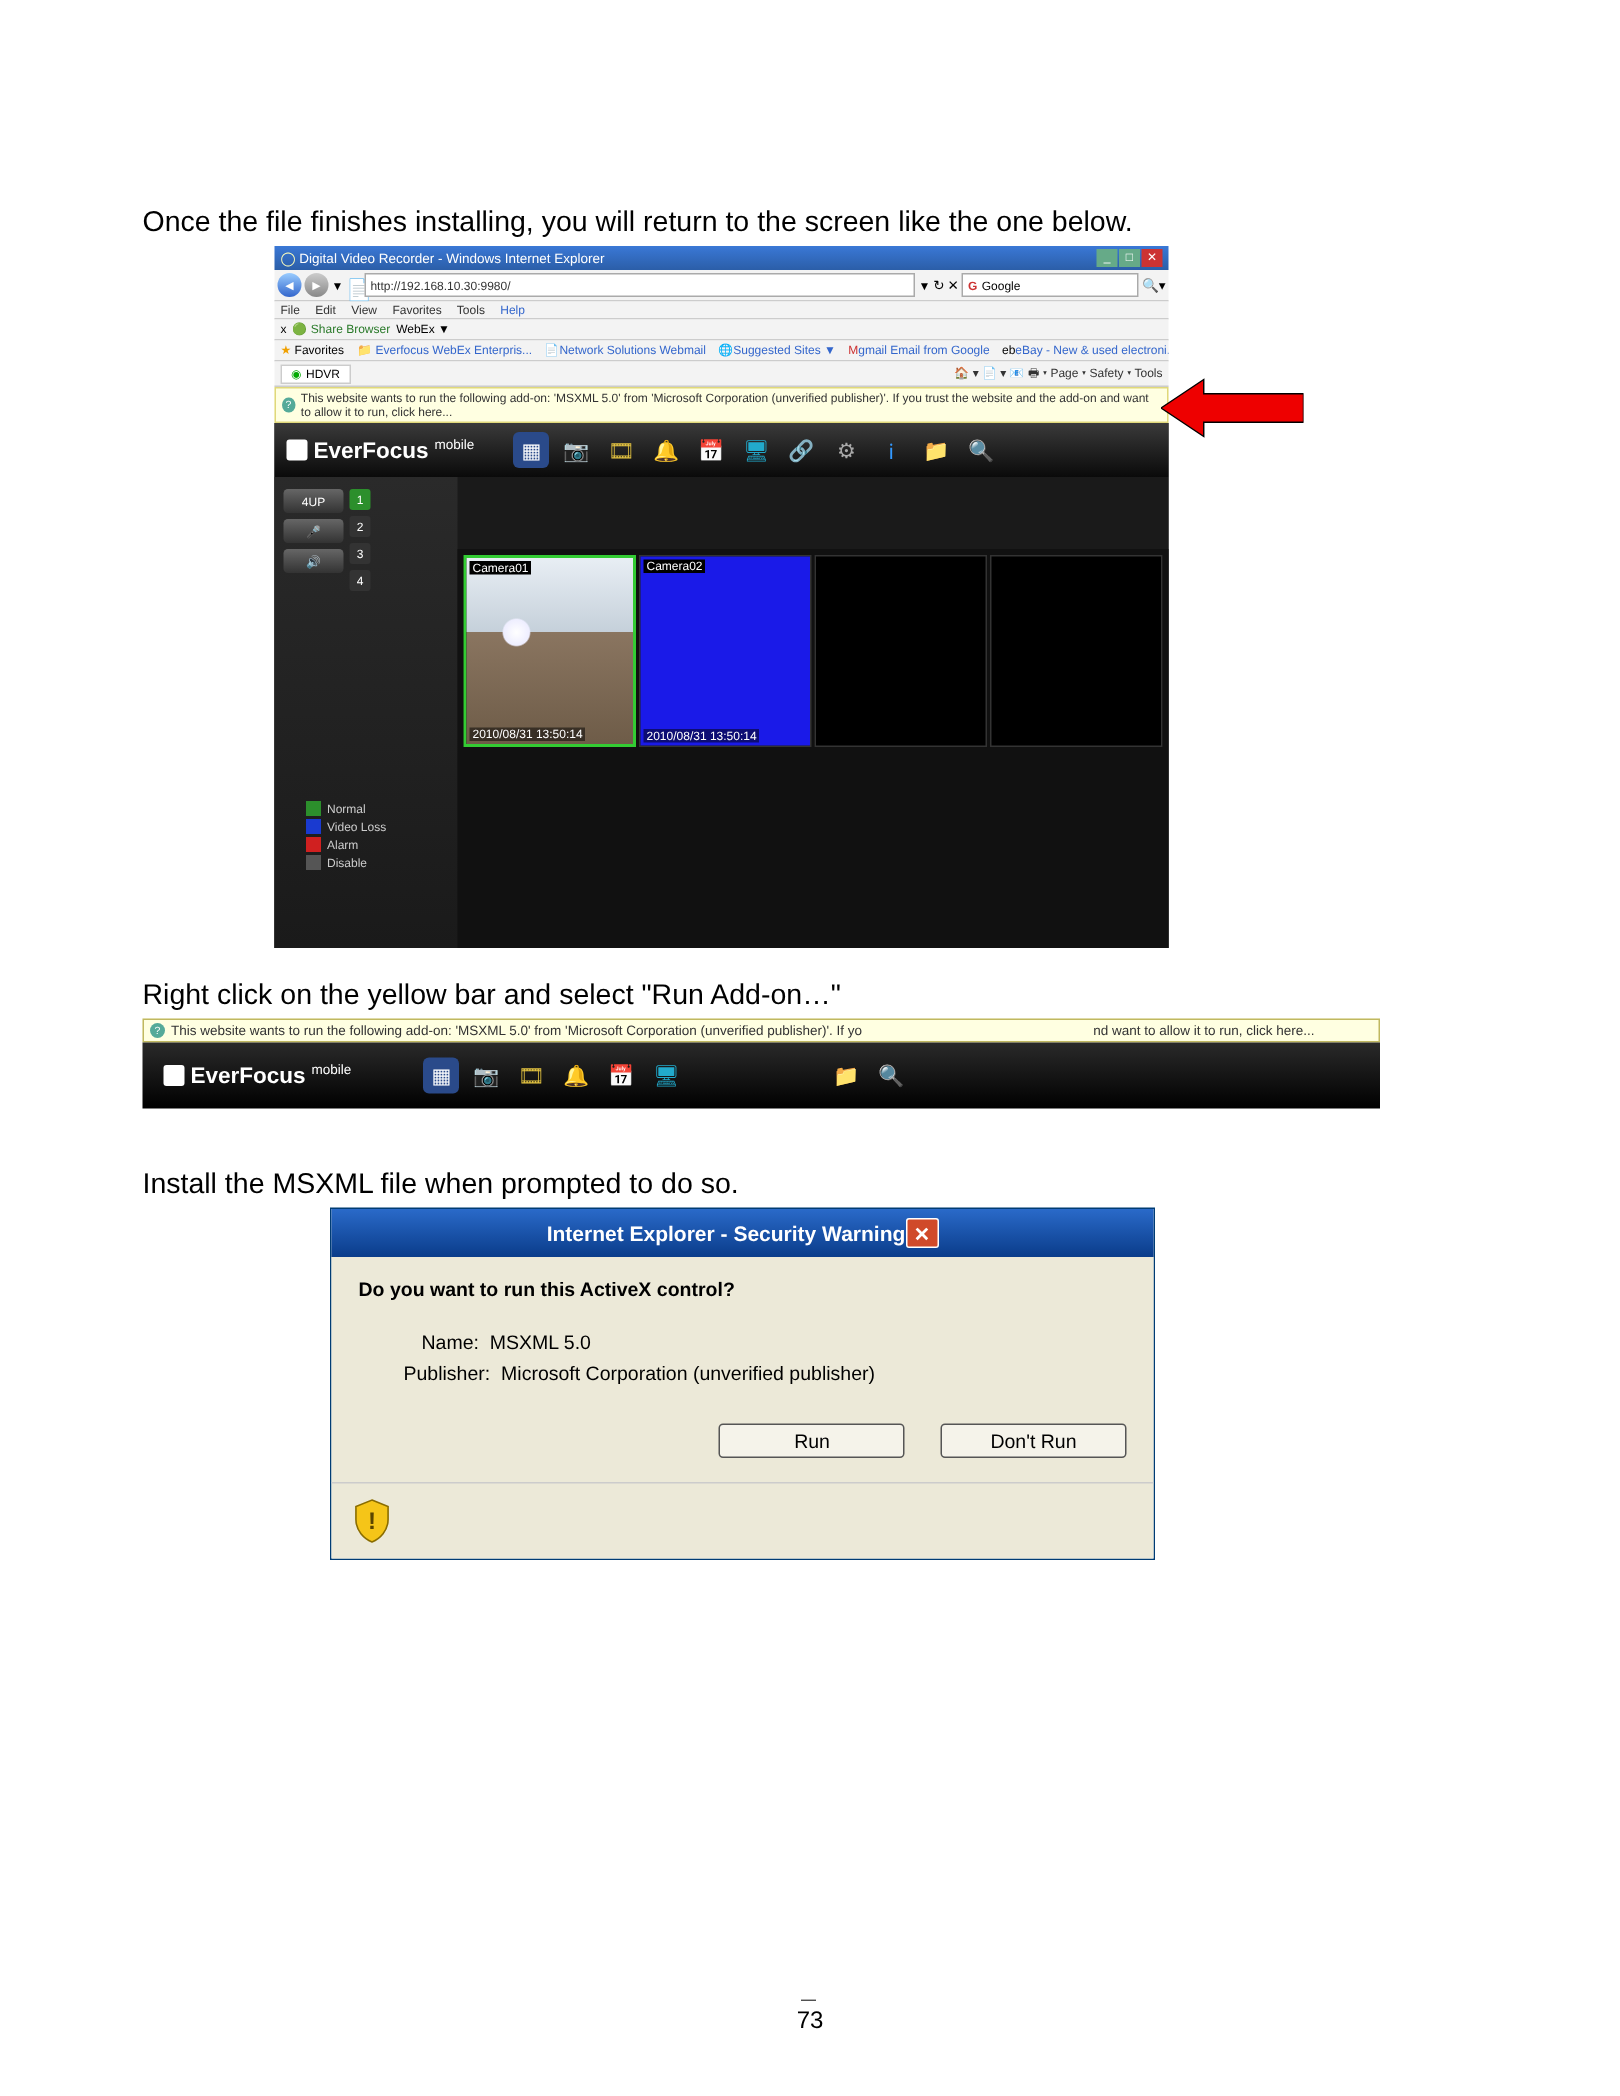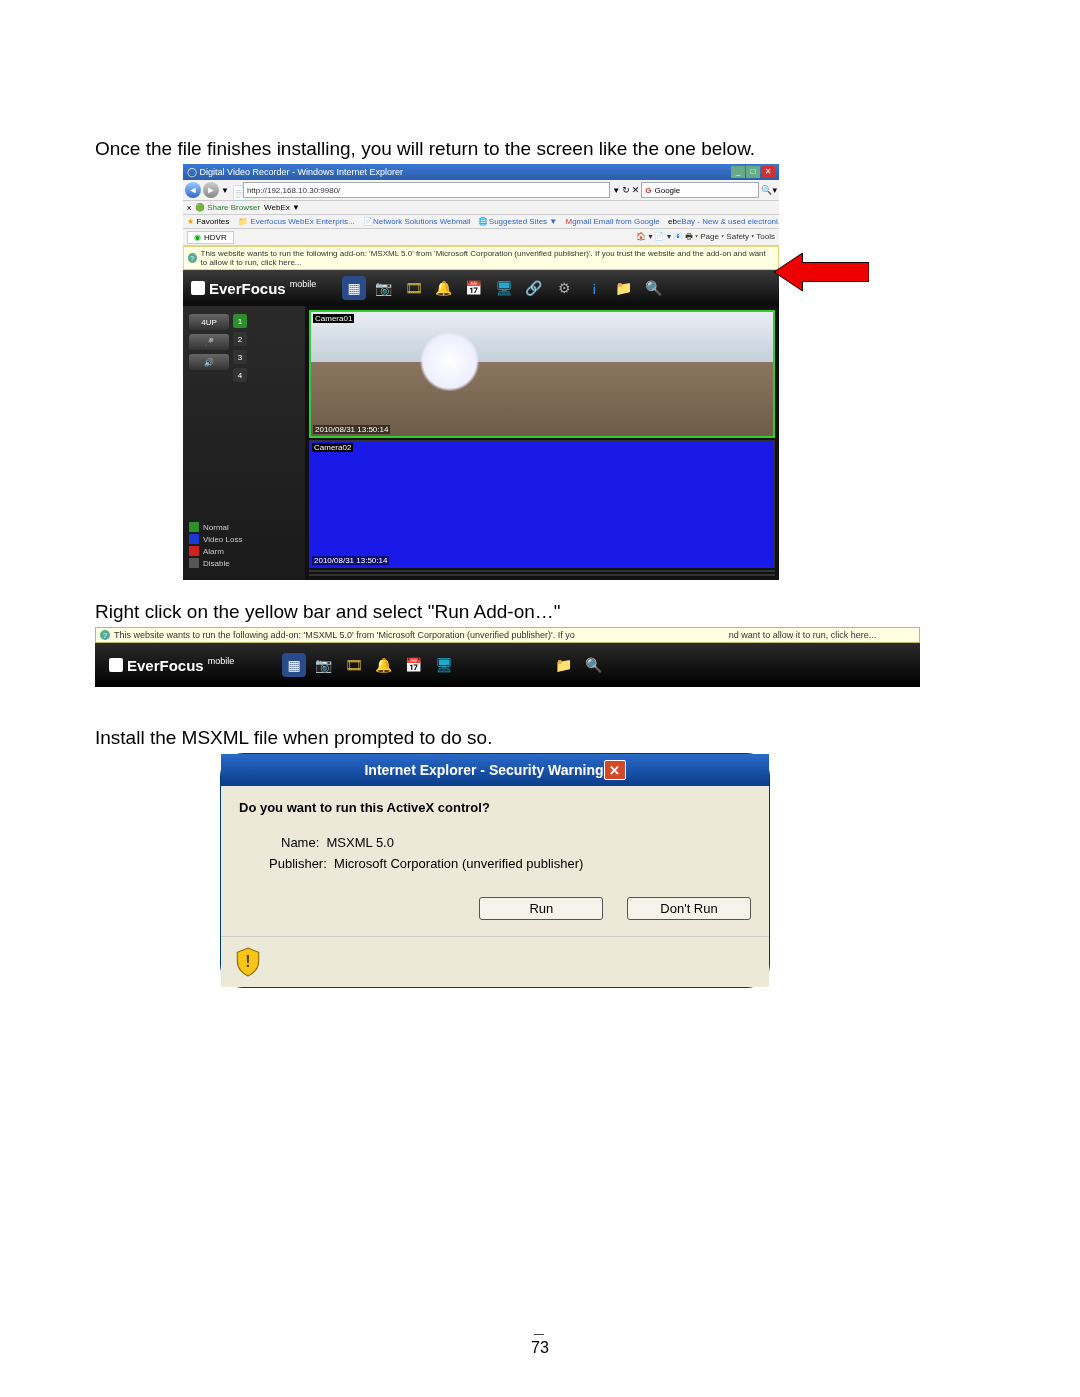--- a/index.html
+++ b/index.html
@@ -19,21 +19,20 @@
     box-sizing: border-box;
   }
   .body-text {
     font-size: 19px;
     margin: 0 0 4px 0;
     font-family: Arial, sans-serif;
   }
   .screenshot {
     margin: 2px 0 20px 88px;
     position: relative;
-    border-radius: 23px;
   }
   
   .ss1 { width: 596px; }
   .ie-title { background: linear-gradient(#3a78d6,#2b5ea8); color: #fff; font-size: 9px; padding: 2px 4px; display:flex; align-items:center; justify-content:space-between;}
   .ie-title .winbtns { display:flex; gap:1px;}
   .winbtns span { width:14px; height:12px; background:#c33; display:inline-block; font-size:8px; text-align:center; line-height:12px; color:#fff;}
   .winbtns span.min { background:#6a8; }
   .winbtns span.max { background:#6a8; }
   .ie-nav { background:#f3f3f3; border-bottom:1px solid #ccc; display:flex; align-items:center; padding:2px; gap:2px;}
   .navbtn { width:16px; height:16px; border-radius:50%; background:linear-gradient(#9cf,#36c); display:inline-flex; align-items:center; justify-content:center; color:#fff; font-size:9px;}
@@ -64,23 +63,23 @@
   .dicn { width:24px; height:24px; border-radius:4px; display:flex; align-items:center; justify-content:center; font-size:14px;}
   .dvr-body { display:flex; background:#1a1a1a;}
   .dvr-side { width:110px; background:linear-gradient(#2a2a2a,#1a1a1a); padding:8px 6px; }
   .side-top { display:flex; gap:4px; align-items:flex-start;}
   .side-controls { display:flex; flex-direction:column; gap:4px;}
   .sbtn { width:40px; height:16px; background:linear-gradient(#666,#333); border-radius:3px; color:#fff; font-size:8px; display:flex; align-items:center; justify-content:center;}
   .chbtns { display:flex; flex-direction:column; gap:4px;}
   .chb { width:14px; height:14px; background:#333; border-radius:2px; color:#fff; font-size:8px; display:flex; align-items:center; justify-content:center;}
   .chb.active { background:#2c8f2c;}
   .legend { margin-top:140px; font-size:8px; color:#ccc;}
-  .legend div { display:flex; align-items:center; gap:4px; margin:2px 0;}
+  .legend div { display:flex; align-items:center; gap:4px; margin:2px 15px;}
   .legend .sw { width:10px; height:10px;}
-  .dvr-grid { flex:1; display:grid; grid-template-columns:1fr; grid-template-rows:128px 128px; gap:2px; padding:4px; background:#111;}
+  .dvr-grid { flex:1; display:grid; grid-template-columns:1fr 1fr 1fr 1fr; grid-template-rows:128px 128px; gap:2px; padding:4px; background:#111;margin-top:48px;}
   .cam { position:relative; background:#000; border:1px solid #333;}
   .cam.sel { border:2px solid #3c3;}
   .cam .label { position:absolute; top:2px; left:2px; background:#000; color:#fff; font-size:8px; padding:0 2px;}
   .cam .ts { position:absolute; bottom:2px; left:2px; color:#fff; font-size:8px; background:rgba(0,0,0,.5); padding:0 2px;}
   .cam1-img {
     width:100%; height:100%;
     background:
       radial-gradient(circle at 30% 40%, #fff 0, #eef 8%, transparent 9%),
       linear-gradient(180deg,#e8eef4 0%, #c5d0da 40%, #8a7560 40%, #6e5c48 100%);
     position:relative;
@@ -132,20 +131,28 @@
       <span style="width:10px; height:10px; display:inline-block;">📄</span>
       <span class="addr">http://192.168.10.30:9980/</span>
       <span style="font-size:8px;">▼</span>
       <span style="font-size:9px;">↻</span>
       <span style="font-size:9px;">✕</span>
       <span class="search">
           <span style="color:#c33;font-weight:bold;">G</span>
           <span>Google</span>
         </span>
       <span style="font-size:9px;">🔍▾</span>
+    </div>
+    <div class="ie-menu">
+      <span>File</span>
+      <span>Edit</span>
+      <span>View</span>
+      <span>Favorites</span>
+      <span>Tools</span>
+      <span class="help">Help</span>
     </div>
     <div class="toolbar-row">
       <span>x</span>
       <span style="color:#2a7a2a;">🟢 <span>Share Browser</span></span>
       <span>WebEx ▼</span>
     </div>
     <div class="fav-row">
       <span style="color:#f0a000;">★</span>
       <span>Favorites</span>
       &nbsp;&nbsp;

